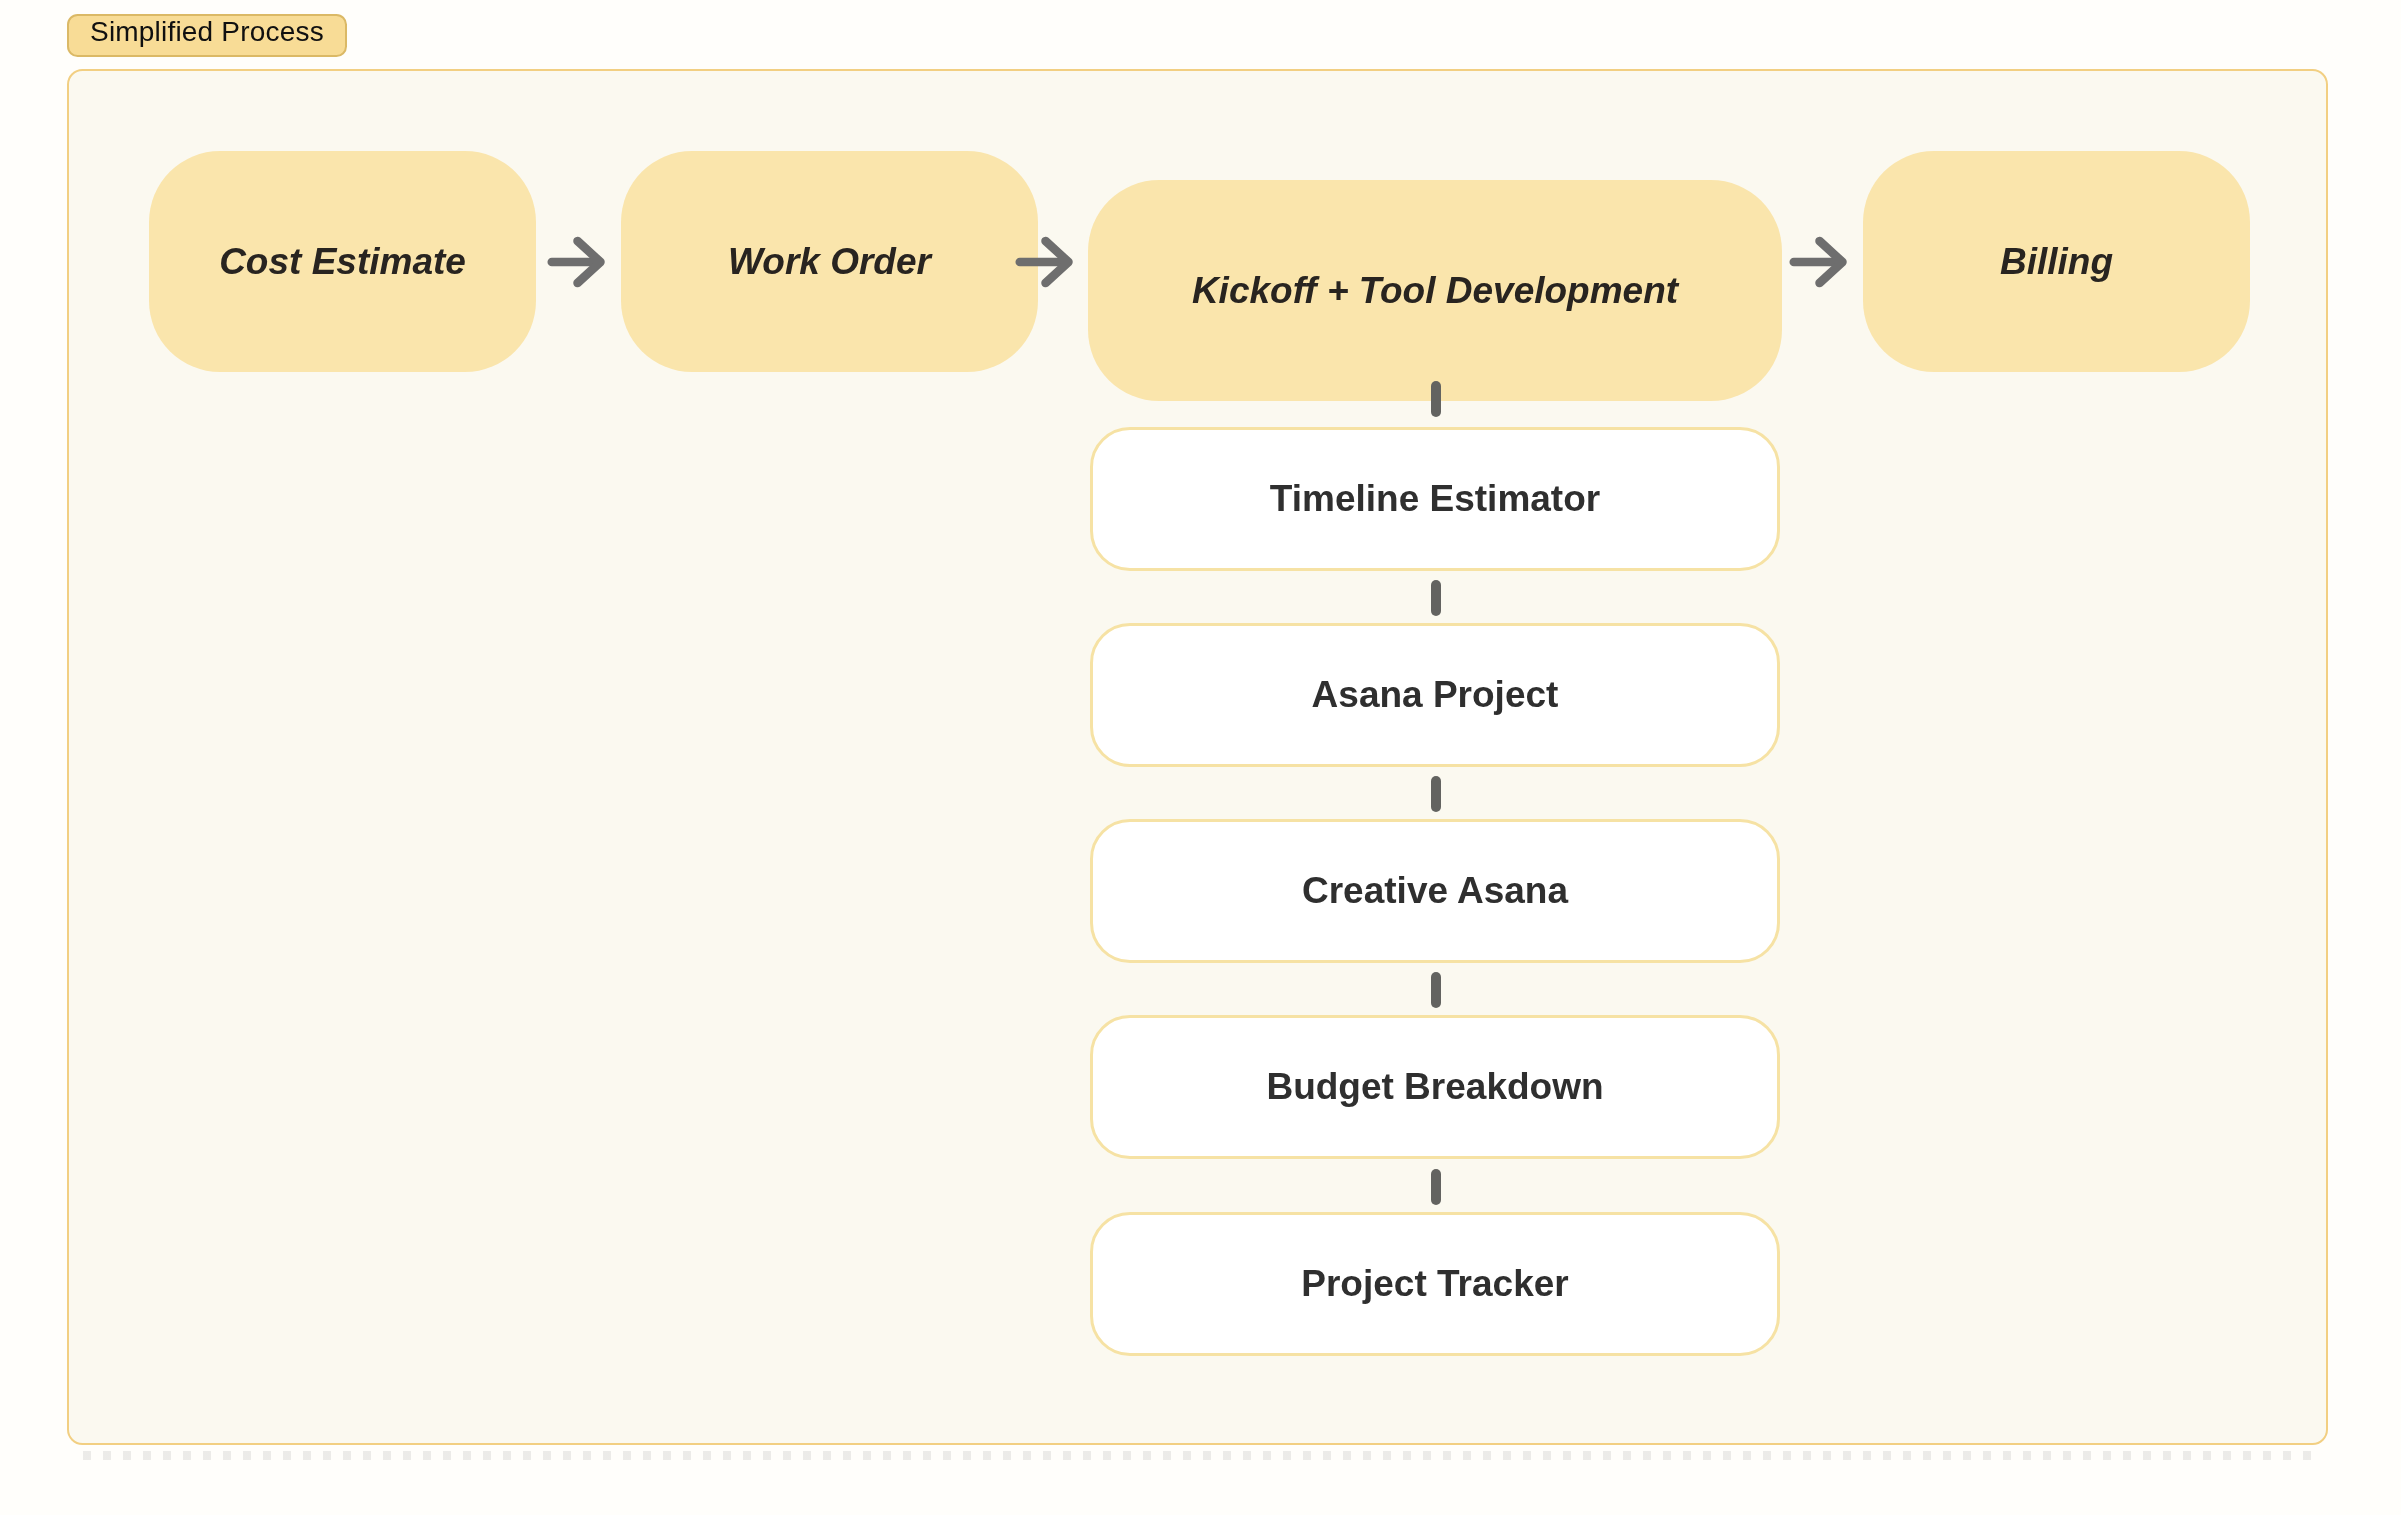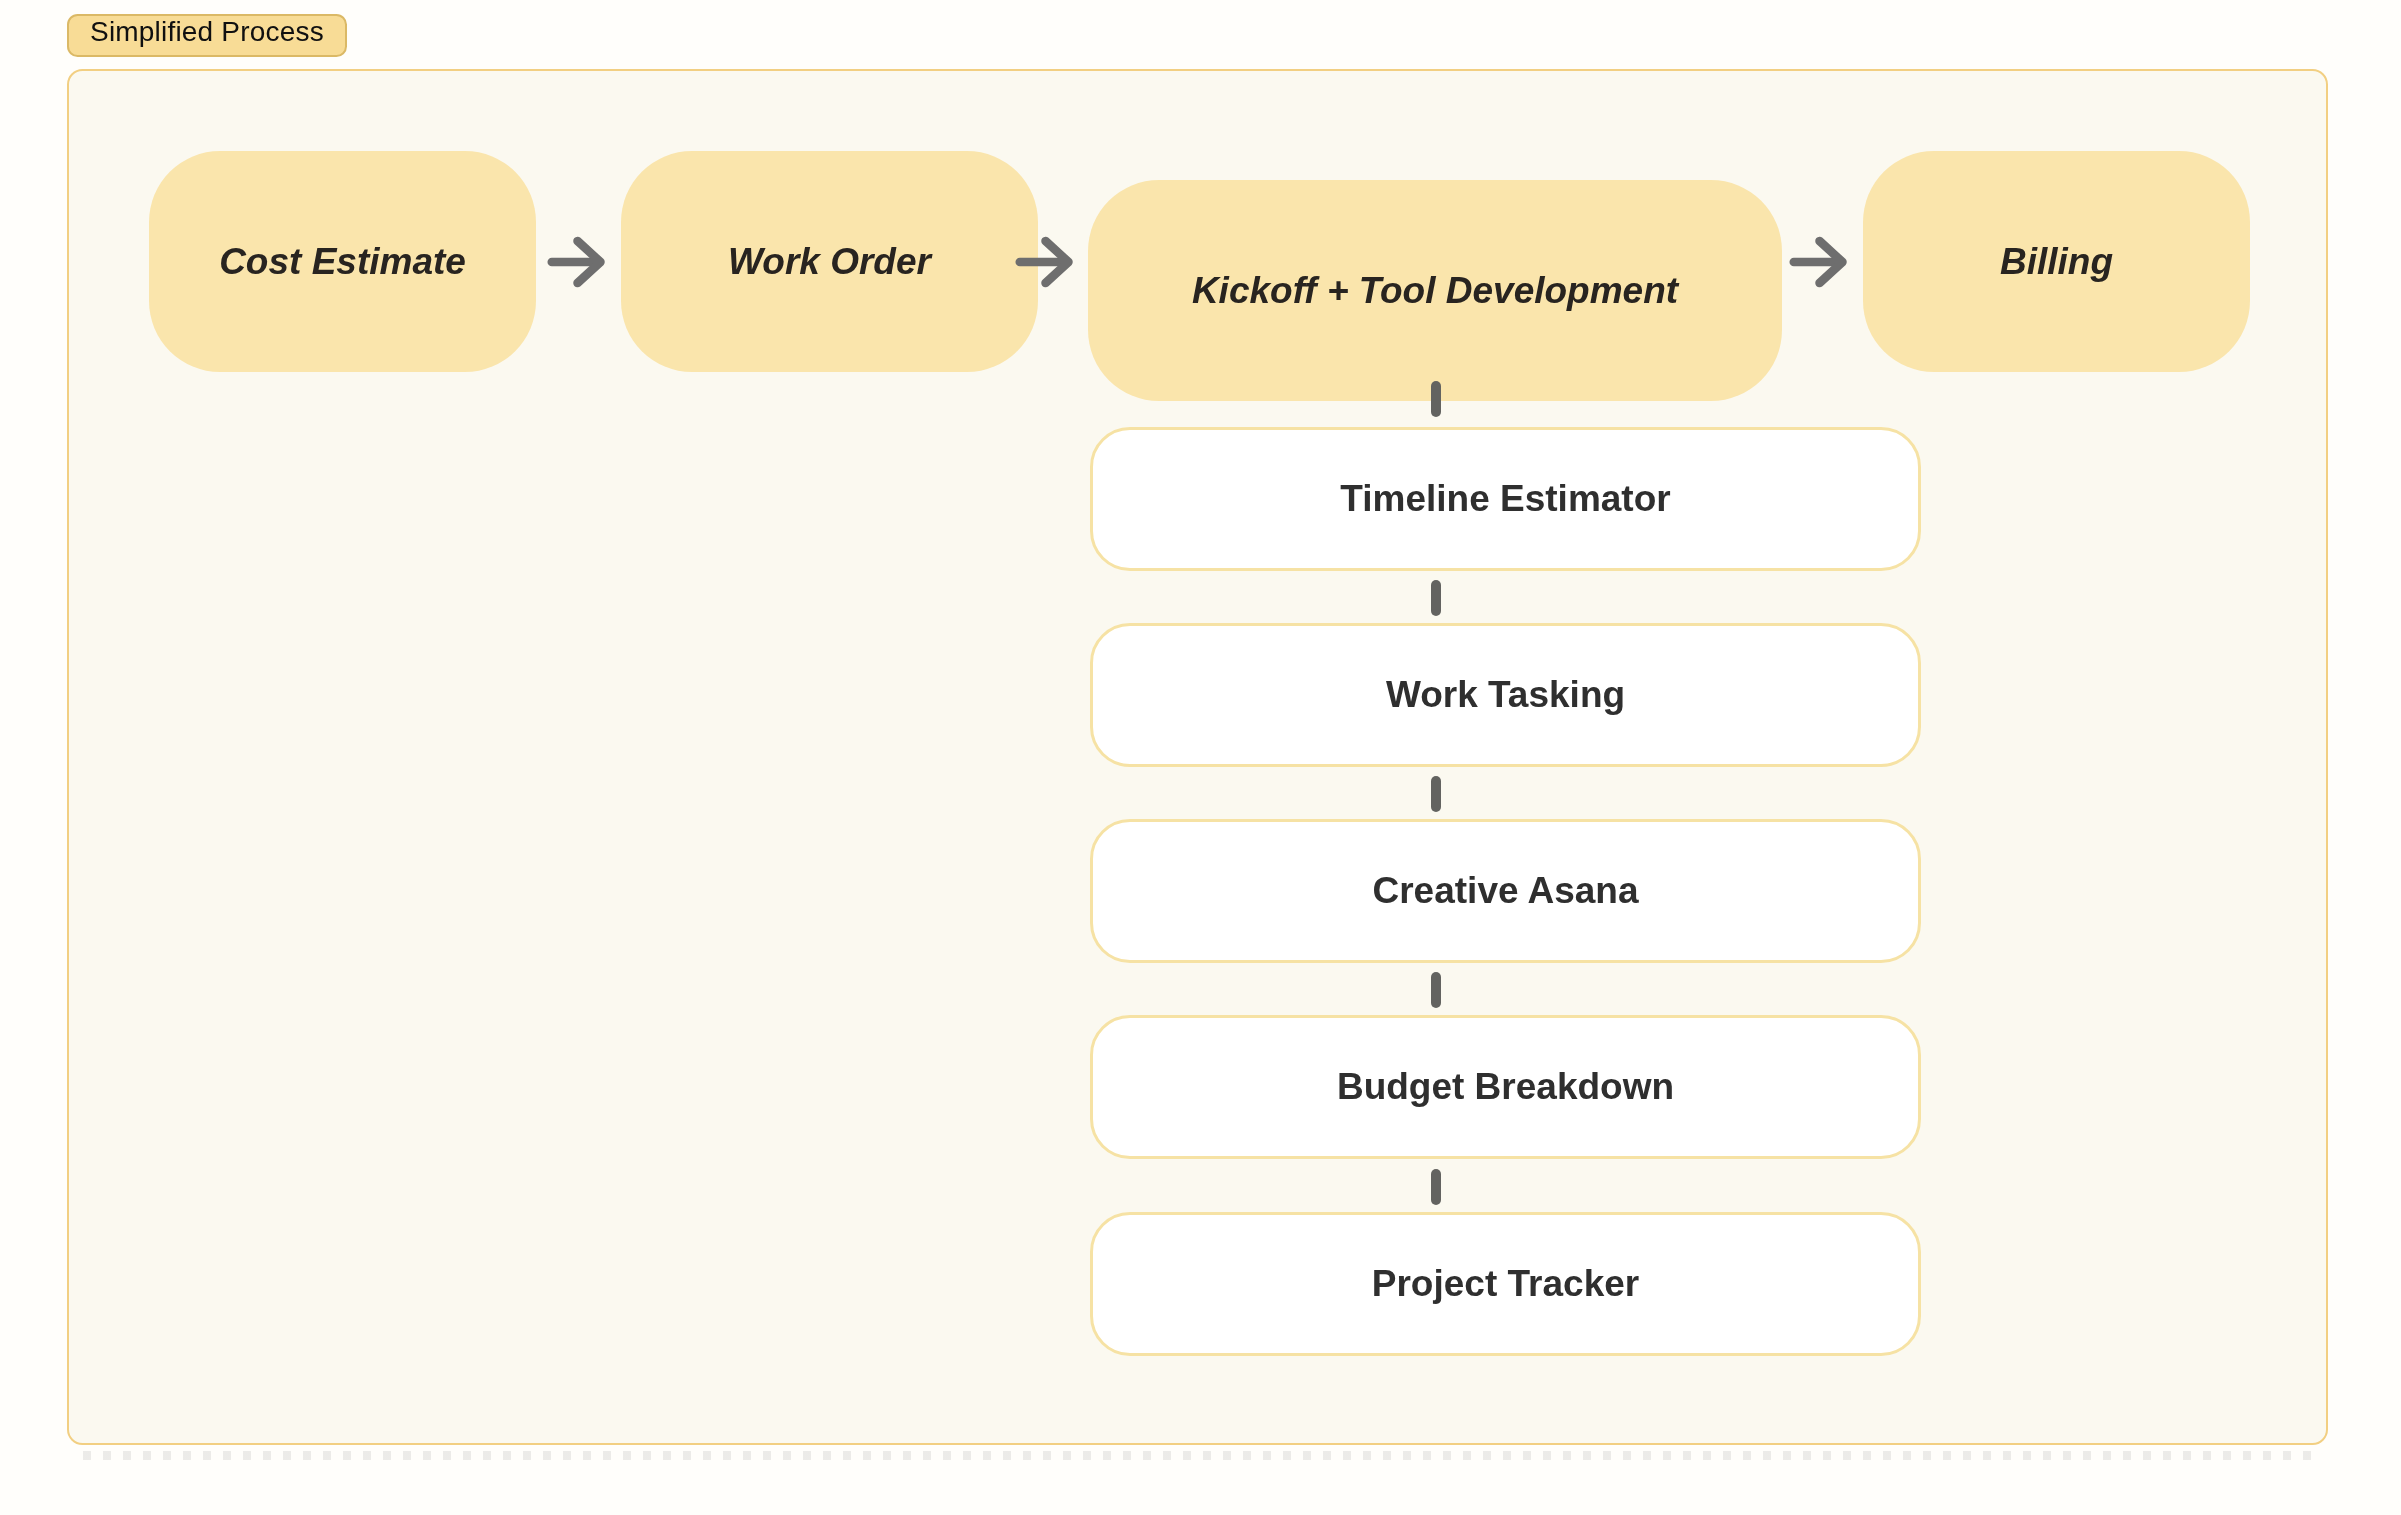--- a/index.html
+++ b/index.html
@@ -95,21 +95,21 @@
   }
   .flow-arrow svg { display: block; width: 100%; height: 100%; }
   .arrow-1 { left: 547px; }
   .arrow-2 { left: 1015px; }
   .arrow-3 { left: 1789px; }
 
   
   .substep {
     position: absolute;
     left: 1090px;
-    width: 831px;
+    width: 690px;
     height: 144px;
     background: #FFFFFF;
     border: 3.8px solid #F6E2A4;
     border-radius: 40px;
     box-sizing: border-box;
     display: flex;
     align-items: center;
     justify-content: center;
     font-size: 37px;
     font-weight: 700;
@@ -188,21 +188,21 @@
 
   <div class="connector-dash dash-1"></div>
 
   <div class="substep substep-1">
     <span>Timeline Estimator</span>
   </div>
 
   <div class="connector-dash dash-2"></div>
 
   <div class="substep substep-2">
-    <span>Work Tasking</span>
+    <span>Asana Project</span>
   </div>
 
   <div class="connector-dash dash-3"></div>
 
   <div class="substep substep-3">
     <span>Creative Asana</span>
   </div>
 
   <div class="connector-dash dash-4"></div>
 

